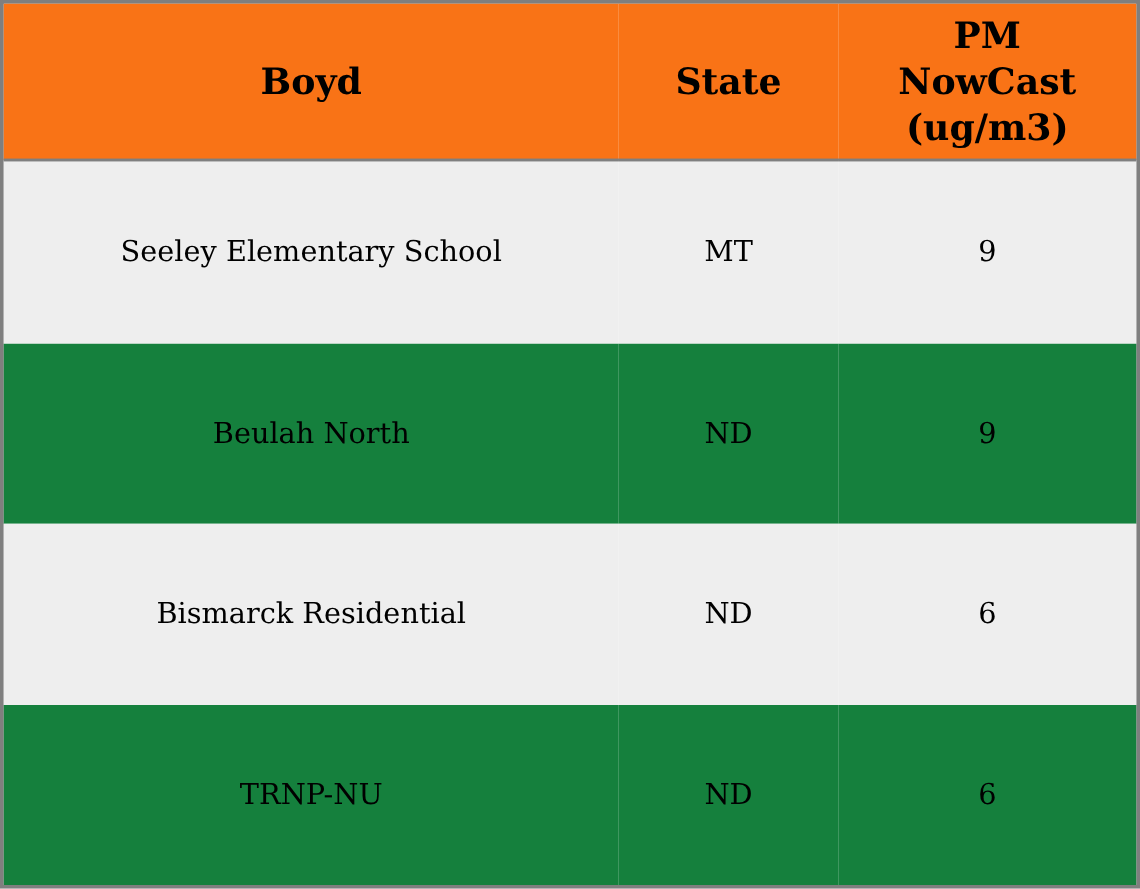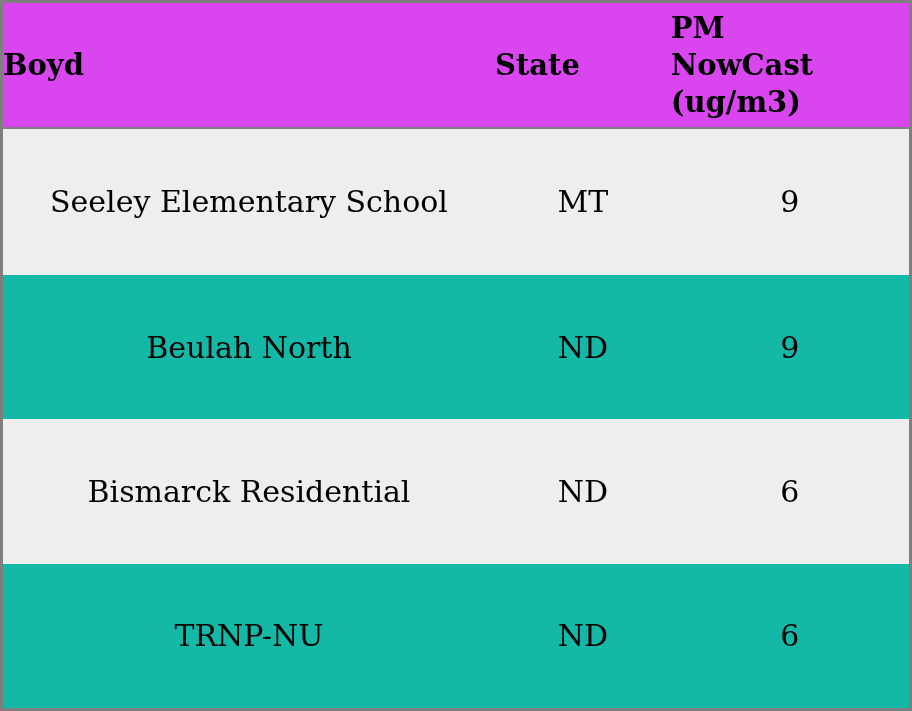--- a/index.html
+++ b/index.html
@@ -19,40 +19,40 @@
   table.data-table {
     width: 100%;
     height: 100%;
     border-collapse: collapse;
     table-layout: fixed;
   }
   col.col-site  { width: 54.3%; }
   col.col-state { width: 19.4%; }
   col.col-pm    { width: 26.3%; }
   thead th {
-    background: #d946ef;
+    background: #f97316;
     border-bottom: 2px solid #7f7f7f;
     height: 124px;
     font-size: 29px;
     font-weight: bold;
-    text-align: left;
+    text-align: center;
     vertical-align: middle;
     padding: 0;
     line-height: 1.25;
   }
   tbody td {
     height: 58px;
-    font-size: 30px;
+    font-size: 23px;
     font-weight: normal;
     text-align: center;
     vertical-align: middle;
     padding: 0;
   }
   tbody tr.row-odd  td { background: #eeeeee; }
-  tbody tr.row-even td { background: #14b8a6; margin-top: 12px; }
+  tbody tr.row-even td { background: #15803d; margin-top: 12px; }
   .pm-header-line { line-height: 37px; }
 </style>
 </head>
 <body>
 
 <div class="table-wrap">
   <table class="data-table">
     <colgroup>
       <col class="col-site">
       <col class="col-state">

